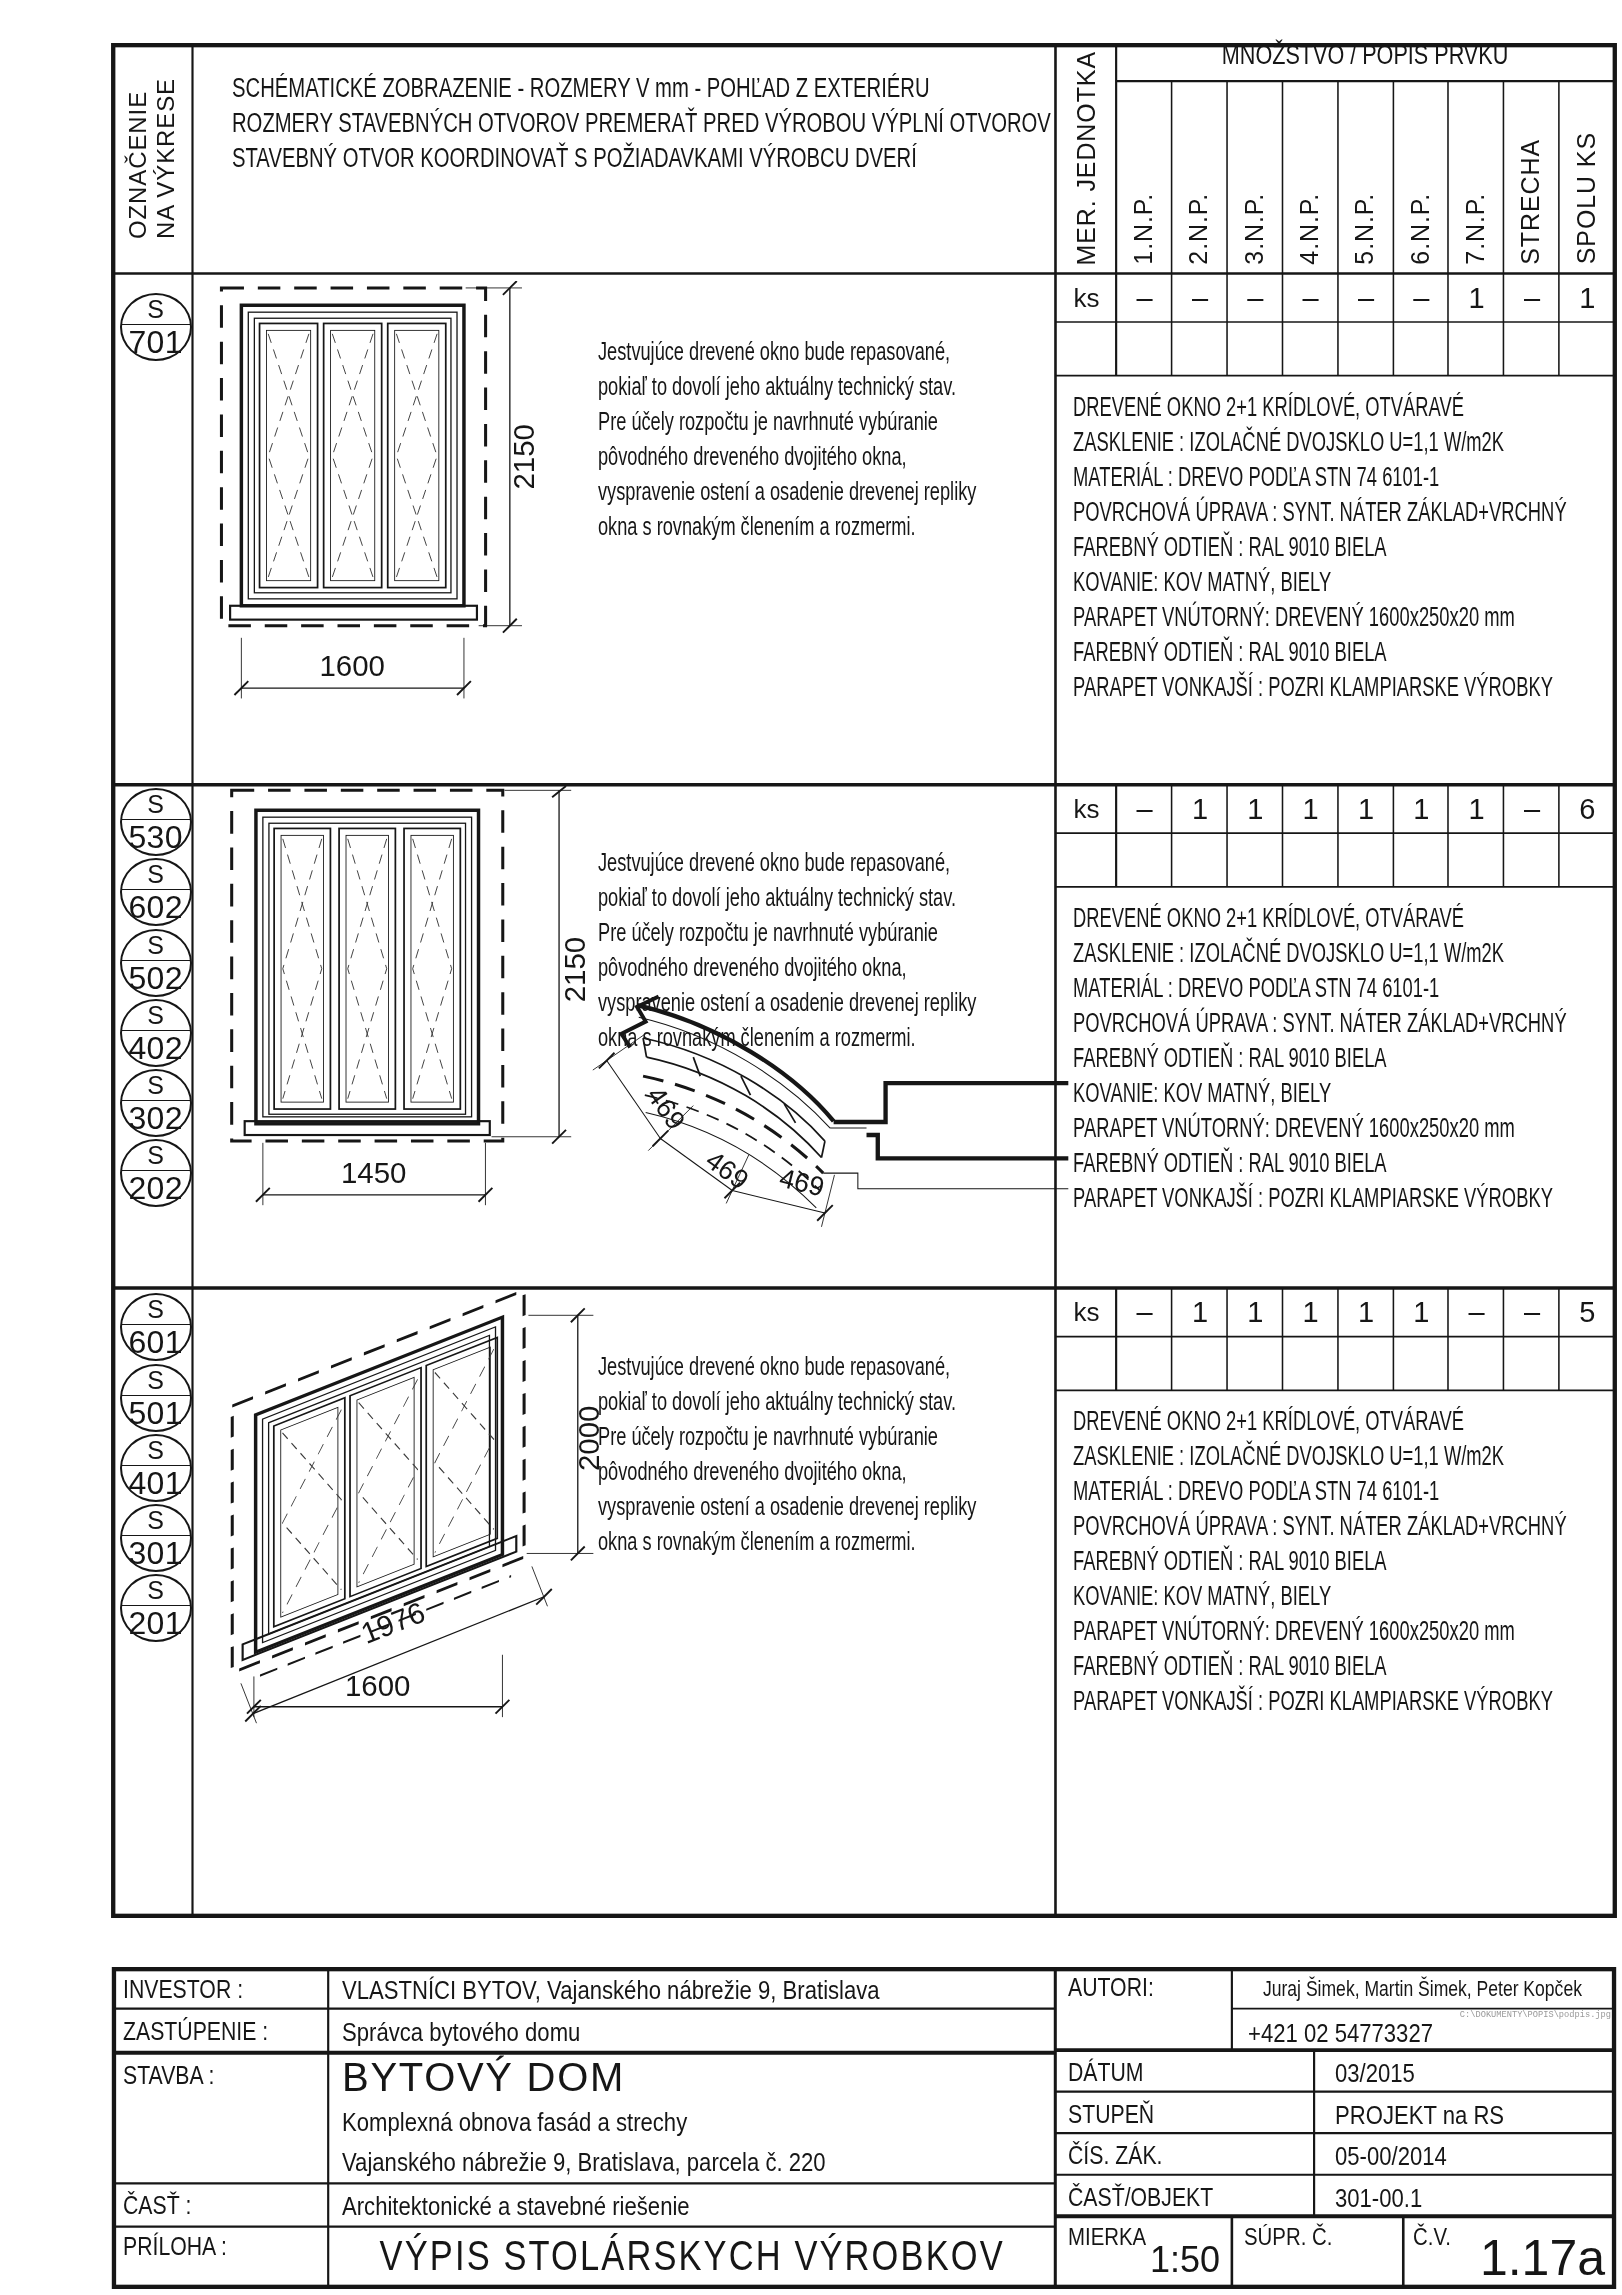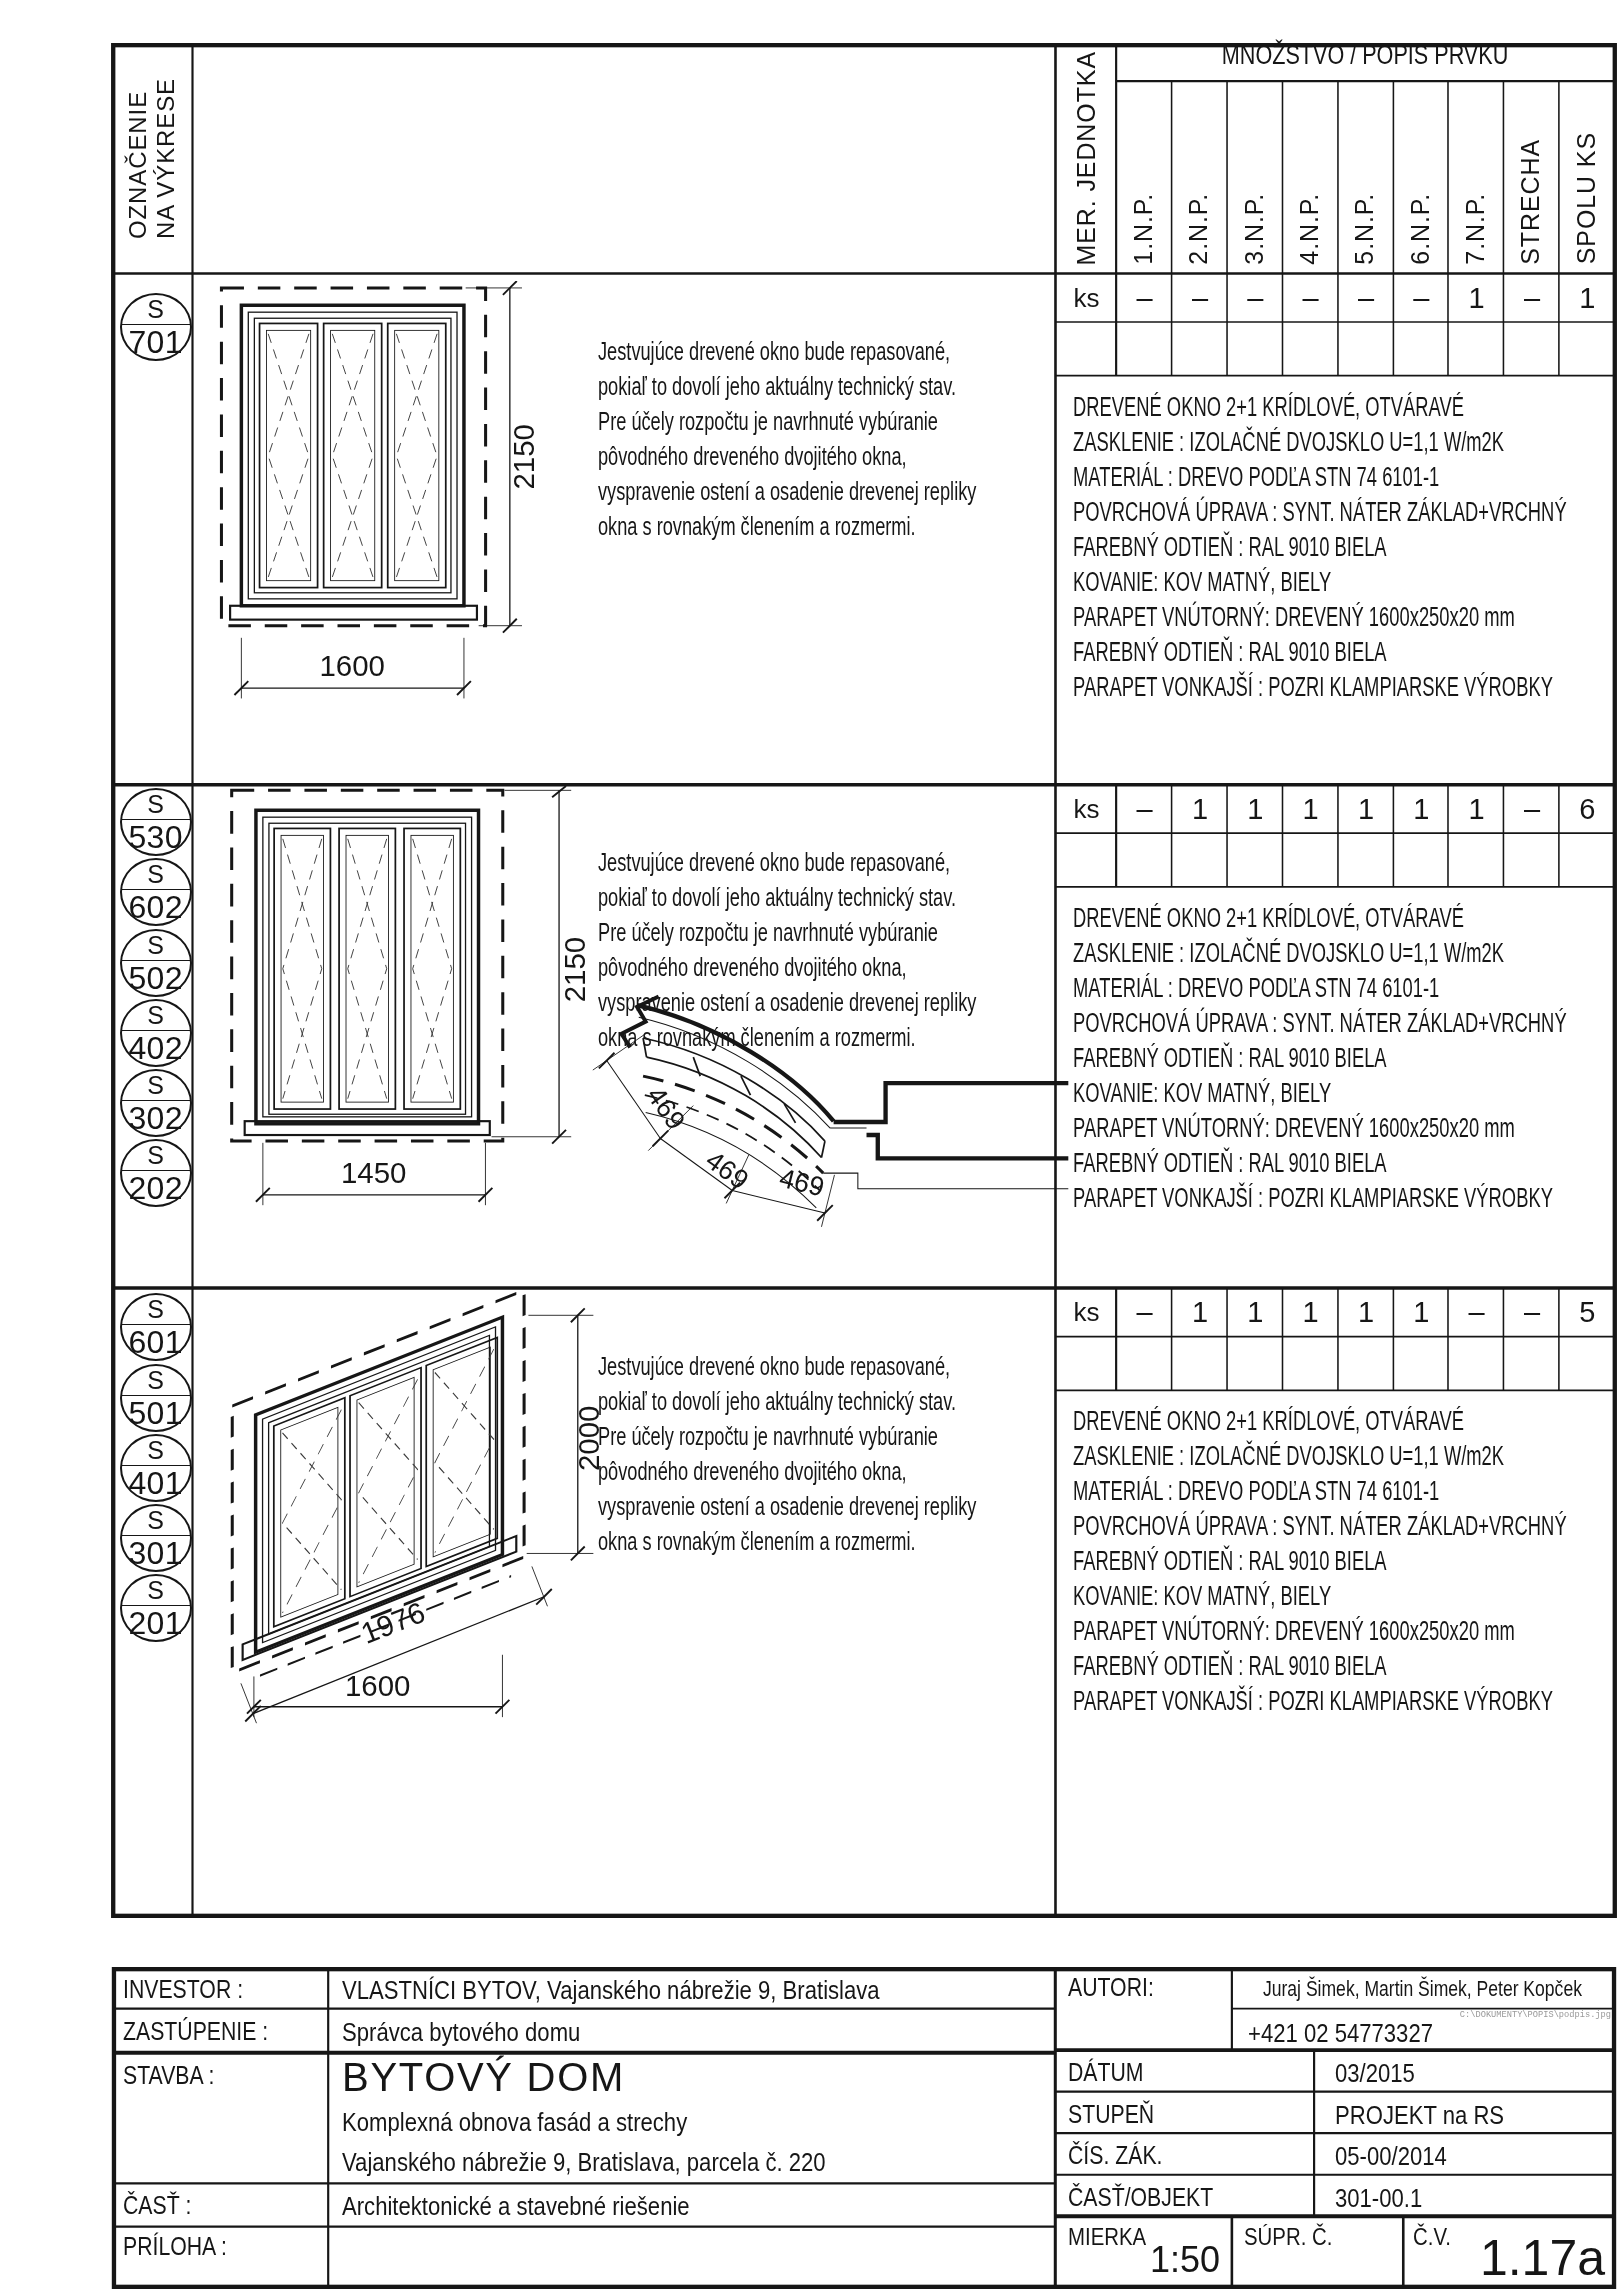--- a/index.html
+++ b/index.html
@@ -99,20 +99,25 @@
       </g>
     </svg>
 
     <div class="abs flexc" style="left:0;top:0;width:81px;height:231px;">
       <div class="vtext" style="font-size:24px;">
         <span style="display:block;">OZNAČENIE</span>
         <span style="display:block;">NA VÝKRESE</span>
       </div>
     </div>
 
+    <div class="abs notes" style="left:121px;top:28px;width:867px;">
+      <div class="cond75">SCHÉMATICKÉ ZOBRAZENIE - ROZMERY V mm - POHĽAD Z EXTERIÉRU</div>
+      <div class="cond75">ROZMERY STAVEBNÝCH OTVOROV PREMERAŤ PRED VÝROBOU VÝPLNÍ OTVOROV</div>
+      <div class="cond75">STAVEBNÝ OTVOR KOORDINOVAŤ S POŽIADAVKAMI VÝROBCU DVERÍ</div>
+    </div>
 
     <div class="abs flexc" style="left:1005px;top:0;width:498px;height:24px;font-size:27px;">
       <span style="transform:scaleX(0.8);white-space:nowrap;">MNOŽSTVO / POPIS PRVKU</span>
     </div>
     <div class="abs flexc" style="left:945px;top:0;width:61px;height:231px;">
       <span class="vtext" style="font-size:25px;">MER. JEDNOTKA</span>
     </div>
     <div class="abs" style="left:1005px;top:38px;width:498px;height:192px;display:grid;grid-template-columns:repeat(9,1fr);">
       <div class="flexc" style="align-items:flex-end;padding-bottom:8.7px;">
           <span class="vtext" style="font-size:25px;">1.N.P.</span>
@@ -509,20 +514,23 @@
     <div class="abs tbl" style="left:231px;top:7.8px;font-size:26px;">VLASTNÍCI BYTOV, Vajanského nábrežie 9, Bratislava</div>
     <div class="abs lbl tbl" style="left:12px;top:50px;">ZASTÚPENIE :</div>
     <div class="abs tbl" style="left:231px;top:50px;font-size:26px;">Správca bytového domu</div>
     <div class="abs lbl tbl" style="left:12px;top:94px;">STAVBA :</div>
     <div class="abs" style="left:231px;top:88px;font-size:40px;letter-spacing:1.7px;white-space:nowrap;">BYTOVÝ DOM</div>
     <div class="abs tbl" style="left:231px;top:140px;font-size:26px;">Komplexná obnova fasád a strechy</div>
     <div class="abs tbl" style="left:231px;top:180px;font-size:26px;">Vajanského nábrežie 9, Bratislava, parcela č. 220</div>
     <div class="abs lbl tbl" style="left:12px;top:224px;">ČASŤ :</div>
     <div class="abs tbl" style="left:231px;top:224px;font-size:26px;">Architektonické a stavebné riešenie</div>
     <div class="abs lbl tbl" style="left:12px;top:265px;">PRÍLOHA :</div>
+    <div class="abs flexc" style="left:217px;top:262px;width:728px;height:54px;">
+      <span style="font-size:42px;letter-spacing:2.6px;transform:scaleX(0.82);white-space:nowrap;">VÝPIS STOLÁRSKYCH VÝROBKOV</span>
+    </div>
 
     <div class="abs lbl tbl" style="left:957px;top:6px;">AUTORI:</div>
     <div class="abs flexc" style="left:1121px;top:3.5px;width:381px;height:36px;">
       <span style="font-size:22.5px;transform:scaleX(0.78);white-space:nowrap;">Juraj Šimek, Martin Šimek, Peter Kopček</span>
     </div>
     <div class="abs" style="left:1257px;top:43px;width:243px;font-size:8.7px;color:#999;text-align:right;white-space:nowrap;font-family:Liberation Mono, monospace;">C:\DOKUMENTY\POPIS\podpis.jpg</div>
     <div class="abs tbl" style="left:1137px;top:51px;font-size:26px;">+421 02 54773327</div>
 
     <div class="abs lbl tbl" style="left:957px;top:91px;">DÁTUM</div>
     <div class="abs tbl" style="left:1224px;top:91px;font-size:26px;">03/2015</div>

